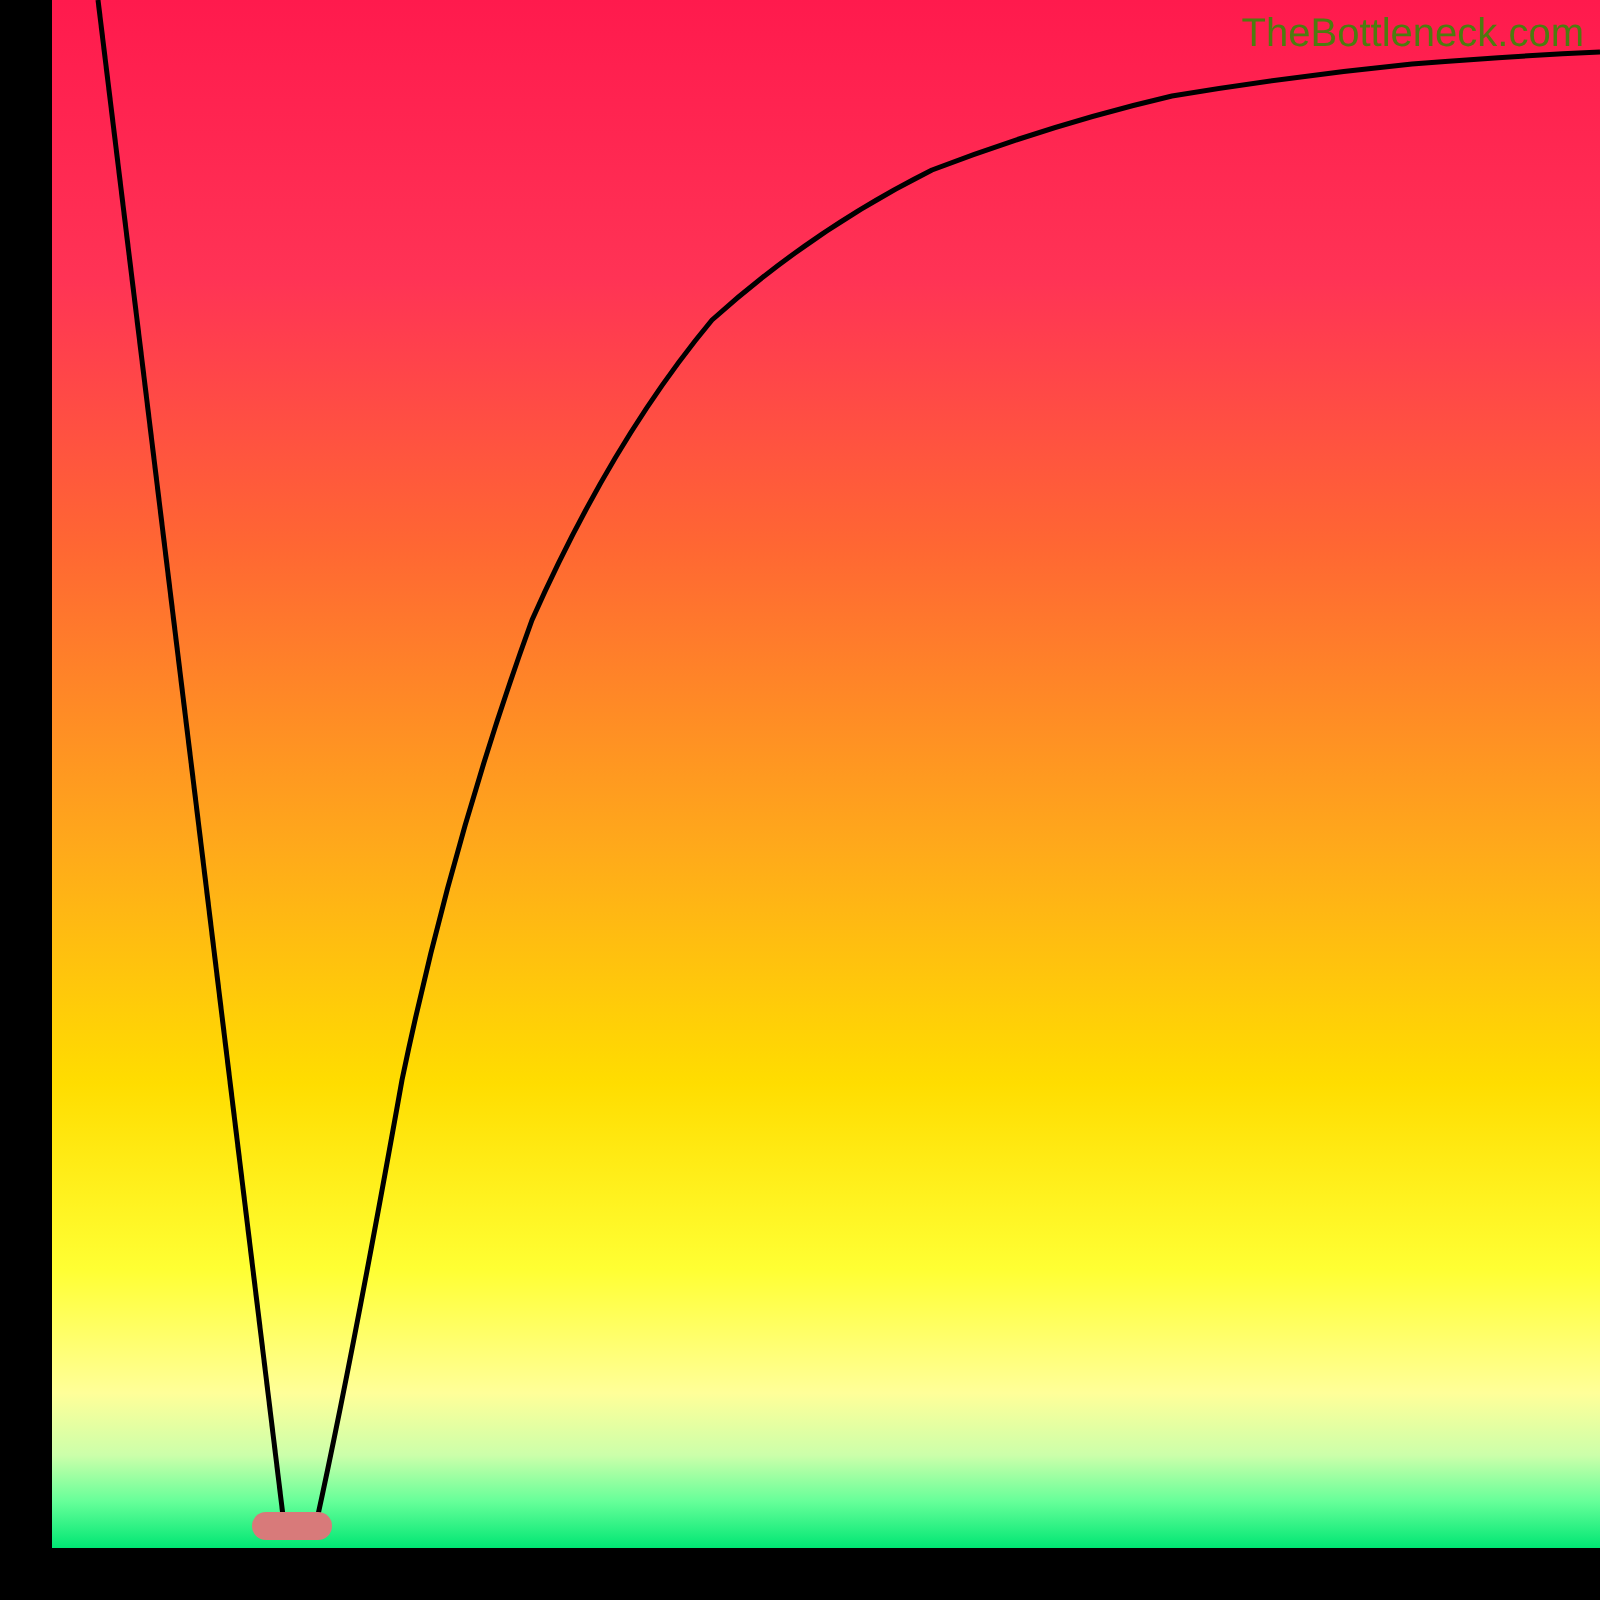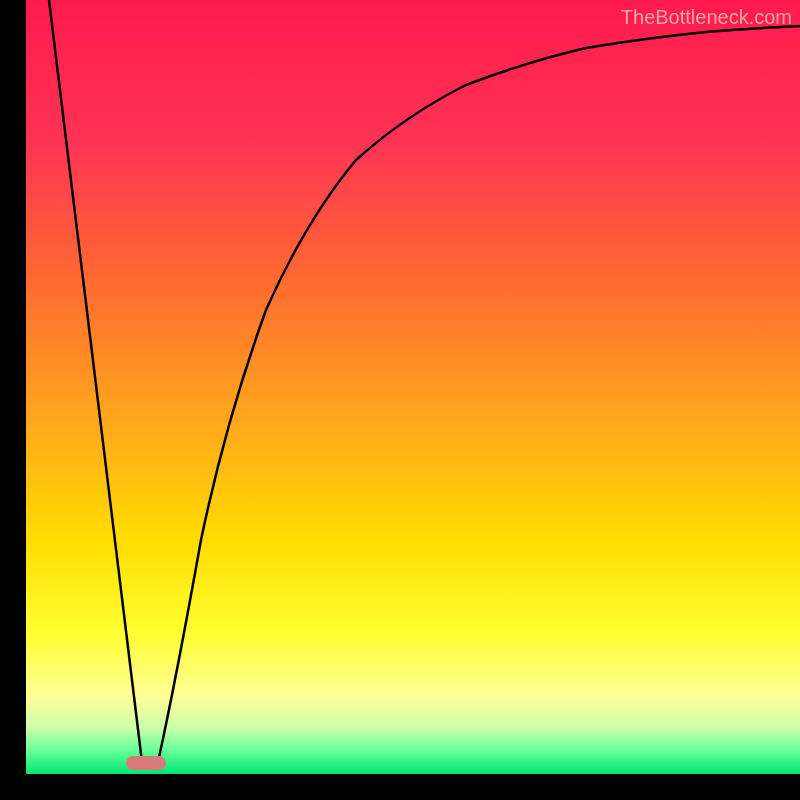--- a/index.html
+++ b/index.html
@@ -30,21 +30,21 @@
       top: 0;
       left: 0;
       width: 774px;
       height: 774px;
     }
     
     .watermark {
       position: absolute;
       top: 6px;
       right: 8px;
-      color: #fca5a5;
+      color: #4d7c0f;
       font-size: 20px;
       font-weight: normal;
       z-index: 10;
     }
     
     .chart-svg {
       position: absolute;
       top: 0;
       left: 0;
       width: 774px;

